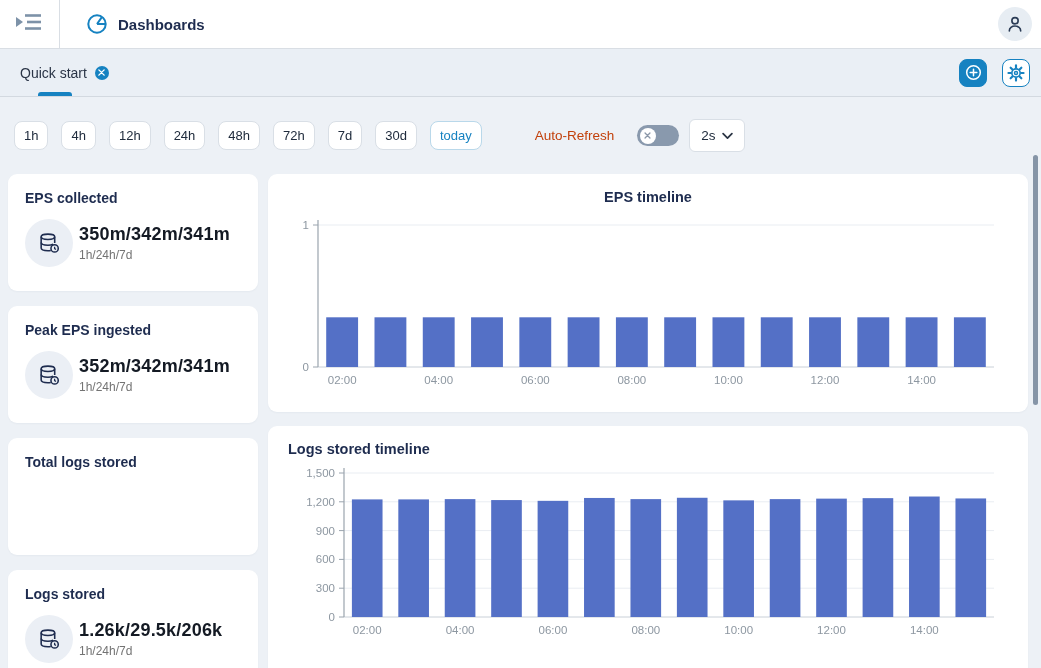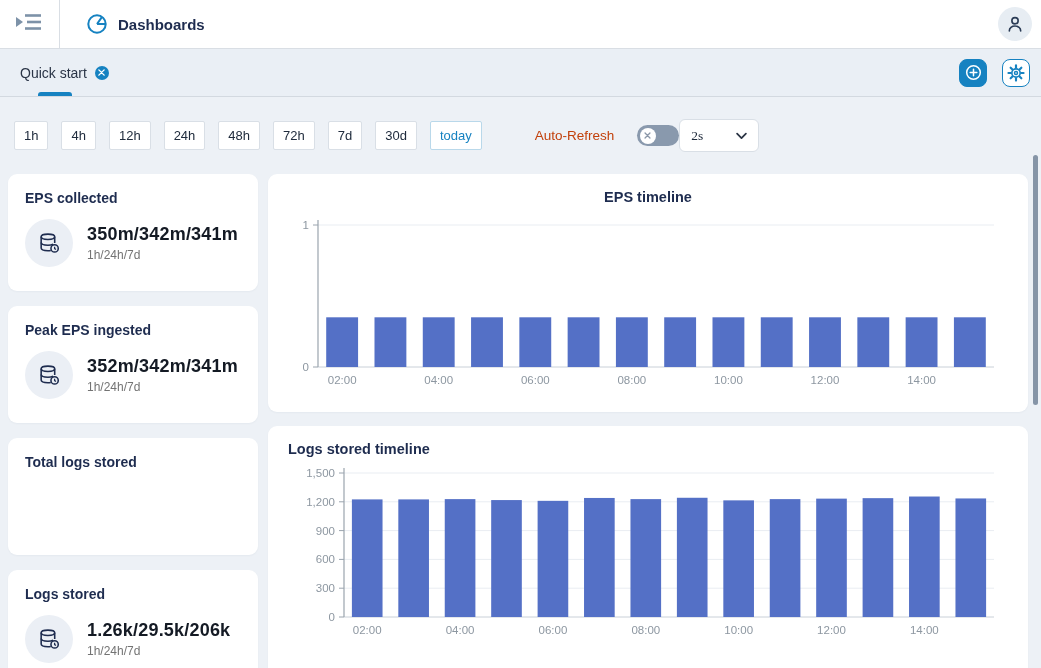--- a/index.html
+++ b/index.html
@@ -19,37 +19,37 @@
   .tab-label { font-size:14px; color:#2a3446; }
   .tab-underline { position:absolute; left:38px; bottom:0; width:34px; height:4px; border-radius:3px 3px 0 0; background:#1682c1; }
   .tab-close { width:14px; height:14px; border-radius:50%; background:#1682c1; display:flex; align-items:center; justify-content:center; cursor:pointer; }
   .tabbar-actions { position:absolute; right:11px; top:0; height:100%; display:flex; align-items:center; gap:15px; }
   .sq-btn { width:28px; height:28px; border-radius:8px; display:flex; align-items:center; justify-content:center; cursor:pointer; }
   .sq-btn.primary { background:#1682c1; border:1px solid #1682c1; }
   .sq-btn.outline { background:#ffffff; border:1.5px solid #1682c1; color:#1682c1; font-size:18px; line-height:1; }
 
   
   .filter-row { display:flex; align-items:center; padding:22px 0 0 14px; }
-  .range-btn { height:29px; min-width:26px; padding:0 9px; margin-right:13px; background:#ffffff; border:1px solid #d9dfe6; border-radius:2px; font-size:13px; color:#202c3d; display:flex; align-items:center; justify-content:center; cursor:pointer; font-family:"Liberation Sans",sans-serif; }
+  .range-btn { height:29px; min-width:26px; padding:0 9px; margin-right:13px; background:#ffffff; border:1px solid #d9dfe6; border-radius:8px; font-size:13px; color:#202c3d; display:flex; align-items:center; justify-content:center; cursor:pointer; font-family:"Liberation Sans",sans-serif; }
   .range-btn.active { color:#1682c1; border-color:#b9d8ea; margin-right:0; }
   .autorefresh { display:flex; align-items:center; margin-left:53px; }
   .autorefresh-label { font-size:13.5px; color:#c2410c; margin-right:23px; }
   .toggle { width:42px; height:21px; border-radius:11px; background:#8999ad; position:relative; cursor:pointer; }
   .toggle-knob { position:absolute; left:2.5px; top:2.5px; width:16px; height:16px; border-radius:50%; background:#ffffff; display:flex; align-items:center; justify-content:center; }
-  .interval-select { width:80px; height:33px; background:#ffffff; border:1px solid #d9dfe6; border-radius:6px; display:flex; align-items:center; justify-content:space-between; padding:0 11px; cursor:pointer;font-family:Liberation Serif, serif; }
+  .interval-select { margin-left:10px; width:56px; height:33px; background:#ffffff; border:1px solid #d9dfe6; border-radius:6px; display:flex; align-items:center; justify-content:space-between; padding:0 11px; cursor:pointer; }
   .interval-value { font-size:13.5px; color:#202c3d; }
 
   
   .main { display:flex; margin:22px 0 0 8px; }
   .col-left { width:250px; flex:none; }
   .col-right { width:760px; margin-left:10px; flex:none; }
 
   .stat-card { background:#ffffff; border-radius:9px; height:117px; margin-bottom:15px; padding:16px 17px; box-shadow:0 1px 2px rgba(30,44,79,0.04); }
   .stat-title { font-size:14px; font-weight:bold; color:#1e2c4f; }
-  .stat-body { display:flex; align-items:center; margin-top:13px; gap:14px; }
+  .stat-body { display:flex; align-items:center; margin-top:13px; gap:6px; }
   .stat-icon-wrap { width:48px; height:48px; border-radius:50%; background:#ebeff5; display:flex; align-items:center; justify-content:center; flex:none; }
   .stat-value { font-size:18px; font-weight:bold; color:#141a24; letter-spacing:.2px; }
   .stat-caption { font-size:12px; color:#737373; margin-top:3px; }
 
   .chart-card { background:#ffffff; border-radius:9px; padding:15px 20px 10px 20px; box-shadow:0 1px 2px rgba(30,44,79,0.04); }
   .chart-card.eps { height:238px; margin-bottom:14px;text-align:center; }
   .chart-card.logs { height:260px; }
   .chart-title { font-size:14.5px; font-weight:bold; color:#1e2c4f; margin-bottom:4px; }
   svg.chart text { font-family:"Liberation Sans",sans-serif; font-size:11.5px; fill:#8d97a1; }
 

